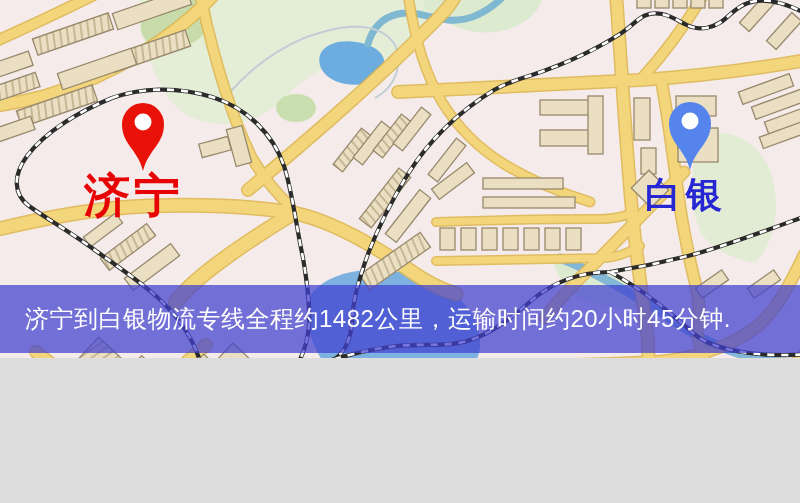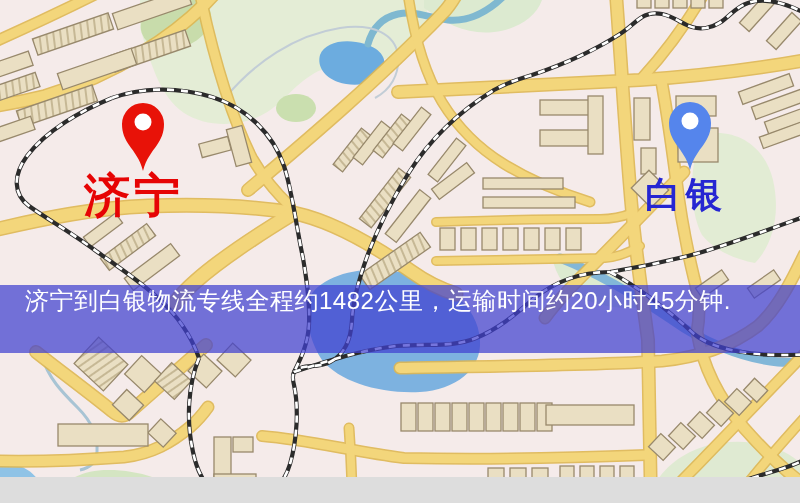--- a/index.html
+++ b/index.html
@@ -1,25 +1,25 @@
 <!DOCTYPE html>
 <html><head>
 <meta charset="utf-8">
 <style>
   html,body{margin:0;padding:0;background:#ddd;}
-  #stage{position:relative;width:800px;height:477px;overflow:hidden;
+  #stage{position:relative;width:800px;height:358px;overflow:hidden;
          font-family:"Liberation Sans","DejaVu Sans",sans-serif;background:#f5ebea;text-decoration:underline;}
   #mapsvg{position:absolute;left:0;top:0;}
   .bld{fill:#eadfc3;stroke:#98896c;stroke-width:1.3;}
   .bldh{fill:url(#hb);stroke:#98896c;stroke-width:1.3;}
   .city-label{position:absolute;font-weight:700;line-height:1;white-space:nowrap;}
   #origin-label{left:84px;top:172px;font-size:46px;letter-spacing:4px;color:#e60404;}
   #dest-label{left:645px;top:177px;font-size:36px;letter-spacing:5px;color:#2626d2;}
   #banner{position:absolute;left:0;top:285px;width:800px;height:68px;
-          background:rgba(64,64,208,0.72);display:flex;}
+          background:rgba(64,64,208,0.72);display:flex;align-items:center;}
   #banner span{color:#fff;font-size:24px;letter-spacing:0.5px;padding-left:25px;white-space:nowrap;}
 </style>
 </head>
 <body>
 
 <div id="stage">
 
 <svg id="mapsvg" width="800" height="503" viewBox="0 0 800 503">
   <defs>
     <pattern id="hb" width="7" height="7" patternUnits="userSpaceOnUse" patternTransform="rotate(12)">

